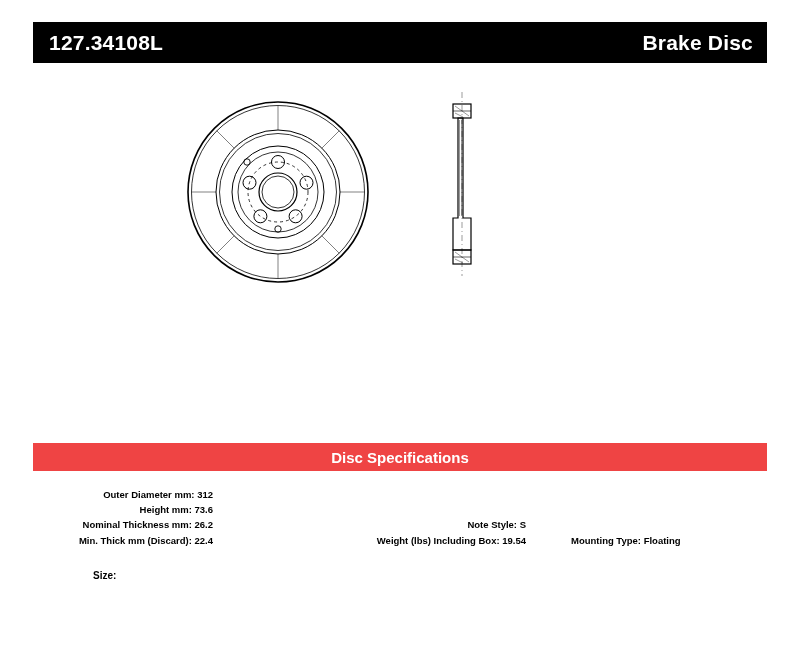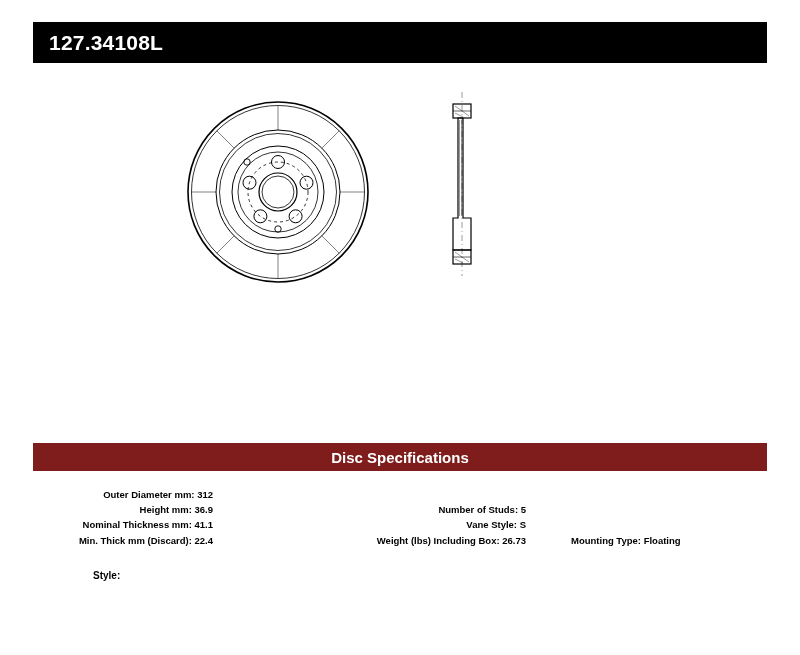--- a/index.html
+++ b/index.html
@@ -57,21 +57,21 @@
     display: block;
   }
 
   
   .specs-title-bar {
     position: absolute;
     left: 33px;
     top: 443px;
     width: 734px;
     height: 28px;
-    background: #7f1d1d;
+    background: #ef4444;
     display: flex;
     align-items: center;
     justify-content: center;
   }
   .specs-title {
     color: #ffffff;
     font-size: 15px;
     font-weight: bold;
   }
 
@@ -119,20 +119,21 @@
   }
   .note-label {
     margin-left: 60px;
   }
 </style>
 </head>
 <body>
 
 <div class="header-bar">
   <div class="part-number">127.34108L</div>
+  <div class="product-type">Brake Disc</div>
 </div>
 
 <div class="drawing-area">
   <svg width="734" height="360" viewBox="0 0 734 360" xmlns="http://www.w3.org/2000/svg">
     <g fill="none" stroke="#000000">
 
       <circle cx="245" cy="122" r="90" stroke-width="1.6"></circle>
       <circle cx="245" cy="122" r="86.5" stroke-width="0.8"></circle>
 
       <circle cx="245" cy="122" r="62" stroke-width="1"></circle>
@@ -189,30 +190,29 @@
   </svg>
 </div>
 
 <div class="specs-title-bar">
   <div class="specs-title">Disc Specifications</div>
 </div>
 
 <div class="specs-columns">
   <div class="spec-col spec-col-left">
     <div class="spec-line">Outer Diameter mm: 312</div>
-    <div class="spec-line">Height mm: 36.9</div>
-    <div class="spec-line">Nominal Thickness mm: 41.1</div>
+    <div class="spec-line">Height mm: 73.6</div>
+    <div class="spec-line">Nominal Thickness mm: 26.2</div>
     <div class="spec-line">Min. Thick mm (Discard): 22.4</div>
   </div>
   <div class="spec-col spec-col-mid">
-    <div class="spec-line">Number of Studs: 5</div>
-    <div class="spec-line">Vane Style: S</div>
-    <div class="spec-line">Weight (lbs) Including Box: 26.73</div>
+    <div class="spec-line">Note Style: S</div>
+    <div class="spec-line">Weight (lbs) Including Box: 19.54</div>
   </div>
   <div class="spec-col spec-col-right">
     <div class="spec-line">Mounting Type: Floating</div>
   </div>
 </div>
 
 <div class="note-row">
-  <span class="note-label">Style:</span>
+  <span class="note-label">Size:</span>
   <span></span>
 </div>
 
 </body></html>

